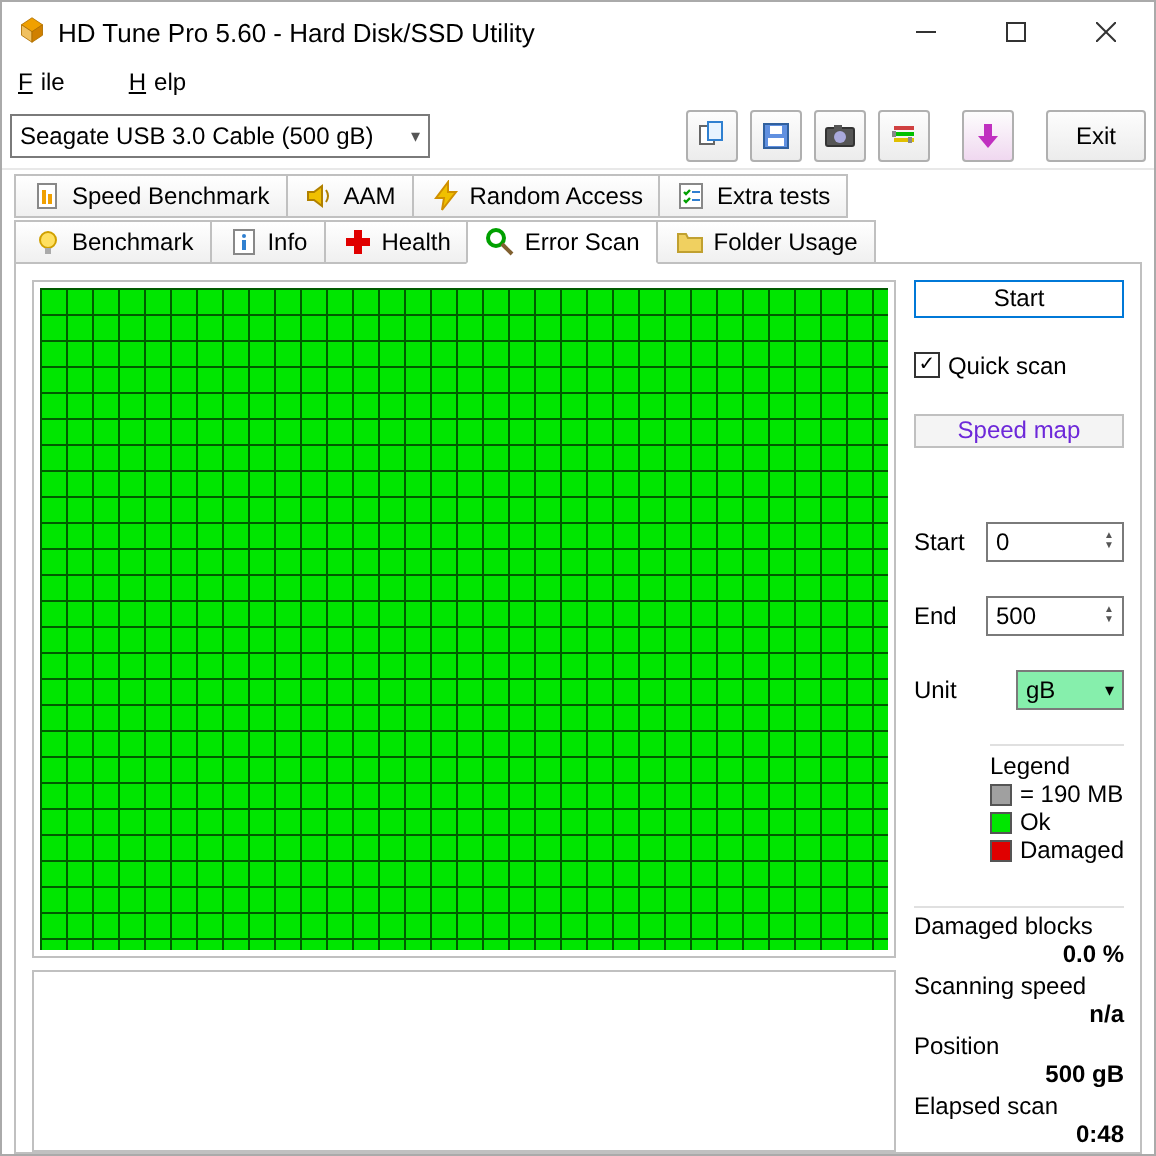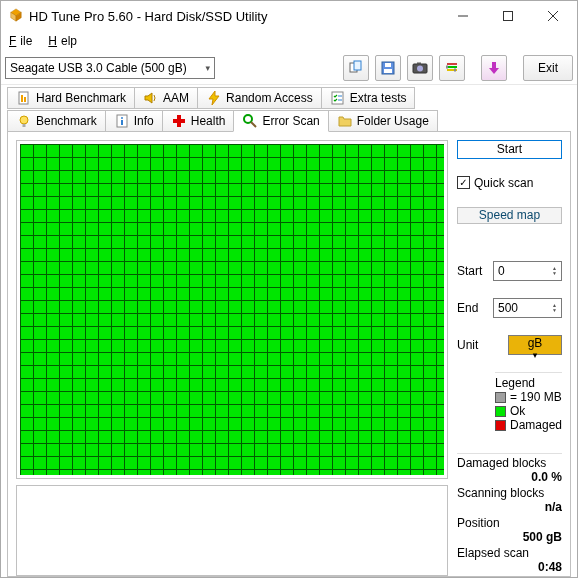--- a/index.html
+++ b/index.html
@@ -2,21 +2,21 @@
 <html><head>
 <meta charset="utf-8">
 <style>
   * { box-sizing: border-box; font-family: "Segoe UI", Tahoma, sans-serif; }
   body { margin: 0; background: #fff; width: 578px; height: 578px; overflow: hidden; font-size: 12px; color: #000; }
   .window { width: 578px; height: 578px; border: 1px solid #aaa; display: flex; flex-direction: column; }
   .titlebar { height: 30px; display: flex; align-items: center; padding: 0 2px 0 8px; background: #fff; }
   .titlebar .title { flex: 1; font-size: 13px; }
   .winbtn { width: 45px; height: 28px; display: flex; align-items: center; justify-content: center; color: #333; }
   .winbtn svg { width: 10px; height: 10px; stroke: #333; stroke-width: 1; fill: none; }
-  .menubar { height: 20px; display: flex; align-items: center; padding: 0 4px; gap: 8px; }
+  .menubar { height: 20px; display: flex; align-items: center; padding: 0 4px; gap: 24px; }
   .menubar span { display: inline-block; padding: 1px 2px; }
   .under { text-decoration: underline; }
   .toolbar { height: 34px; display: flex; align-items: center; padding: 2px 4px; gap: 6px; border-bottom: 1px solid #e8e8e8; }
   .combo { height: 22px; width: 210px; border: 1px solid #7a7a7a; background: #fff; display: flex; align-items: center; padding: 0 4px; justify-content: space-between; }
   .combo .arrow { font-size: 9px; color: #555; }
   .tbtn { width: 26px; height: 26px; border: 1px solid #b0b0b0; background: linear-gradient(#fdfdfd,#ececec); display: flex; align-items: center; justify-content: center; border-radius: 2px; }
   .tbtn svg { width: 16px; height: 16px; }
   .temp { height: 26px; border: 1px solid #b0b0b0; background: linear-gradient(#fdfdfd,#ececec); display: flex; align-items: center; gap: 4px; padding: 0 8px; border-radius: 2px; font-weight: bold; }
   .push { width: 50px; height: 26px; border: 1px solid #b0b0b0; background: linear-gradient(#fdfdfd,#ececec); display:flex; align-items:center; justify-content:center; border-radius:2px; }
   .tabs { display: flex; flex-wrap: wrap; padding: 2px 6px 0 6px; }
@@ -29,25 +29,25 @@
   .grid-inner { width:100%; height:100%;
     background-color: #00e600;
     background-image: linear-gradient(#005c00 1px, transparent 1px), linear-gradient(90deg, #005c00 1px, transparent 1px);
     background-size: 13px 13px;
   }
   .blank { width: 432px; height: 100px; border: 1px solid #c0c0c0; background:#fff; }
   .right { flex:1; padding: 0 6px 0 8px; display:flex; flex-direction:column; gap:17px; }
   .start { height: 24px; border: 1px solid #0078d7; background: #fff; display:flex; align-items:center; justify-content:center; }
   .check { display:flex; align-items:center; gap:4px;}
   .box { width:13px;height:13px;border:1px solid #333;display:flex;align-items:center;justify-content:center;font-size:10px;line-height:1;}
-  .btn2 { height:22px; border:1px solid #c0c0c0; background:#f4f4f4; color:#0c4a6e; display:flex;align-items:center;justify-content:center;}
+  .btn2 { height:22px; border:1px solid #c0c0c0; background:#f4f4f4; color:#6d28d9; display:flex;align-items:center;justify-content:center;}
   .row { display:flex; align-items:center; gap:6px;}
   .num { flex:1; height:20px; border:1px solid #7a7a7a; display:flex; align-items:center; padding:0 4px; justify-content:space-between;}
   .spinners{display:flex;flex-direction:column;font-size:5px;line-height:5px;color:#555;}
-  .sel { width:54px; height:20px; border:1px solid #7a7a7a; display:flex;align-items:center;justify-content:space-between;padding:0 4px;background:#eab308;flex-direction:column;}
+  .sel { width:54px; height:20px; border:1px solid #7a7a7a; display:flex;align-items:center;justify-content:space-between;padding:0 4px;background:#86efac;}
   .leg { border-top:1px solid #e0e0e0; padding-top:3px;margin-left:38px;}
   .legrow{display:flex;align-items:center;gap:4px;font-size:12px;}
   .sq{width:11px;height:11px;border:1px solid #555;}
   .stats{border-top:1px solid #e0e0e0;margin-top:4px;padding-top:2px;}
   .statlbl{font-size:12px;}
   .statval{text-align:right;font-weight:bold;font-size:12px;margin-bottom:2px;}
   .app-icon svg{width:14px;height:14px;}
 </style>
 </head>
 <body>
@@ -136,21 +136,21 @@
 
   <div class="tabs">
     <div class="tab">
       <span class="tabicon">
           <svg viewBox="0 0 16 16">
             <rect x="3" y="2" width="9" height="12" fill="#fff" stroke="#888"></rect>
             <rect x="5" y="5" width="2" height="7" fill="#f0a000"></rect>
             <rect x="8" y="7" width="2" height="5" fill="#f0a000"></rect>
           </svg>
         </span>
-      <span>Hard Benchmark</span>
+      <span>Speed Benchmark</span>
     </div>
     <div class="tab">
       <span class="tabicon">
           <svg viewBox="0 0 16 16">
             <polygon points="2,6 5,6 9,3 9,13 5,10 2,10" fill="#f0c000" stroke="#b08000"></polygon>
             <path d="M11,5 Q13,8 11,11" fill="none" stroke="#b08000"></path>
           </svg>
         </span>
       <span>AAM</span>
     </div>
@@ -278,21 +278,21 @@
           </div>
         <div class="legrow">
             <span class="sq" style="background:#e00000"></span>
             <span>Damaged</span>
           </div>
       </div>
 
       <div class="stats">
         <div class="statlbl">Damaged blocks</div>
         <div class="statval">0.0 %</div>
-        <div class="statlbl">Scanning blocks</div>
+        <div class="statlbl">Scanning speed</div>
         <div class="statval">n/a</div>
         <div class="statlbl">Position</div>
         <div class="statval">500 gB</div>
         <div class="statlbl">Elapsed scan</div>
         <div class="statval">0:48</div>
       </div>
     </div>
   </div>
 </div>
 

